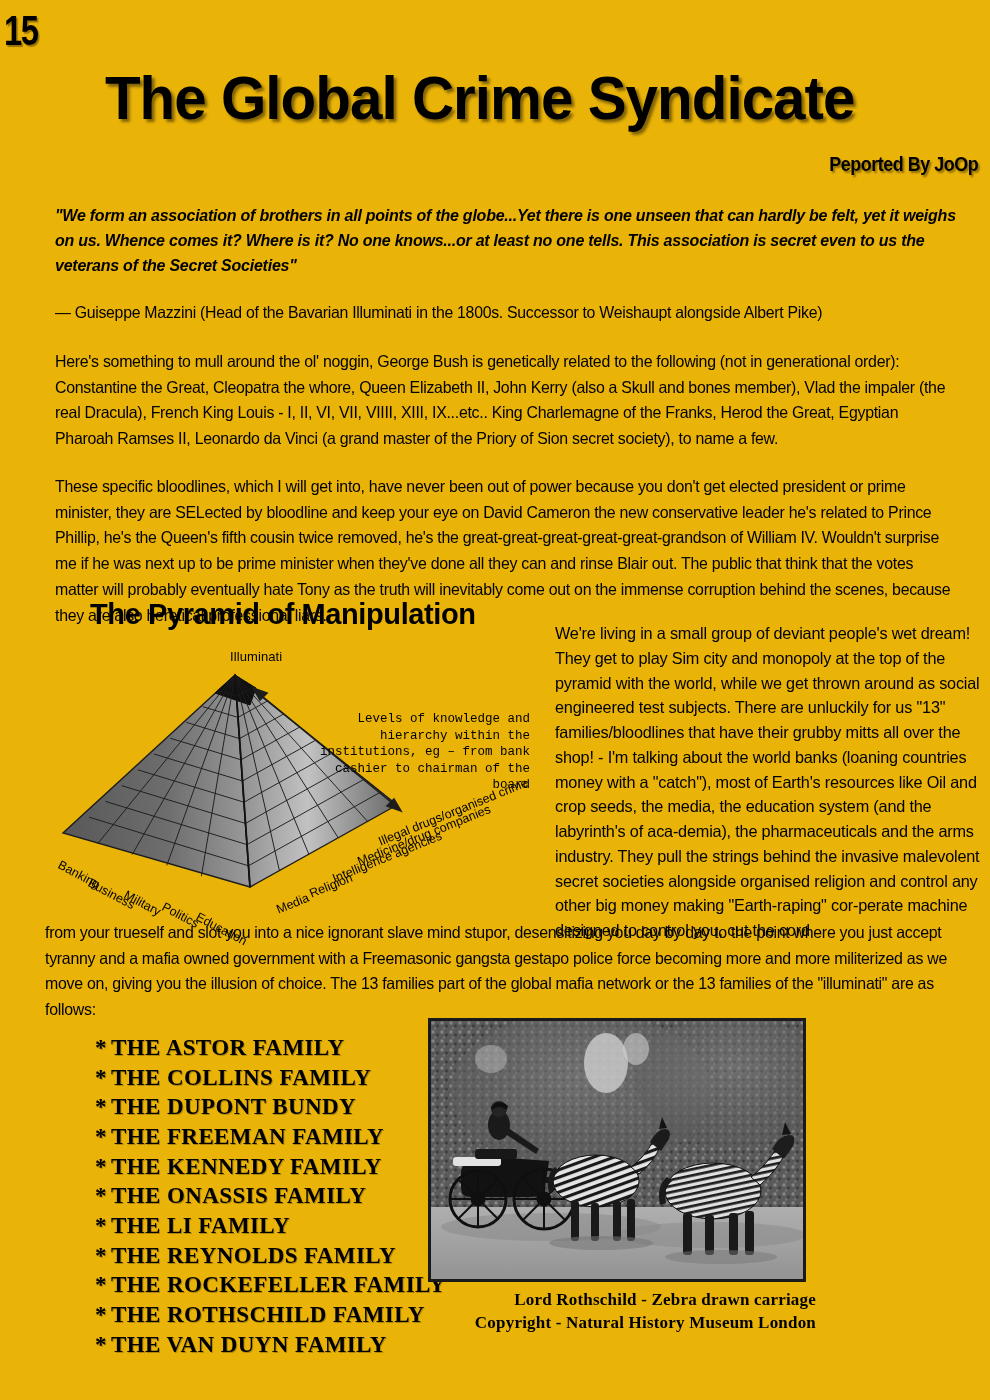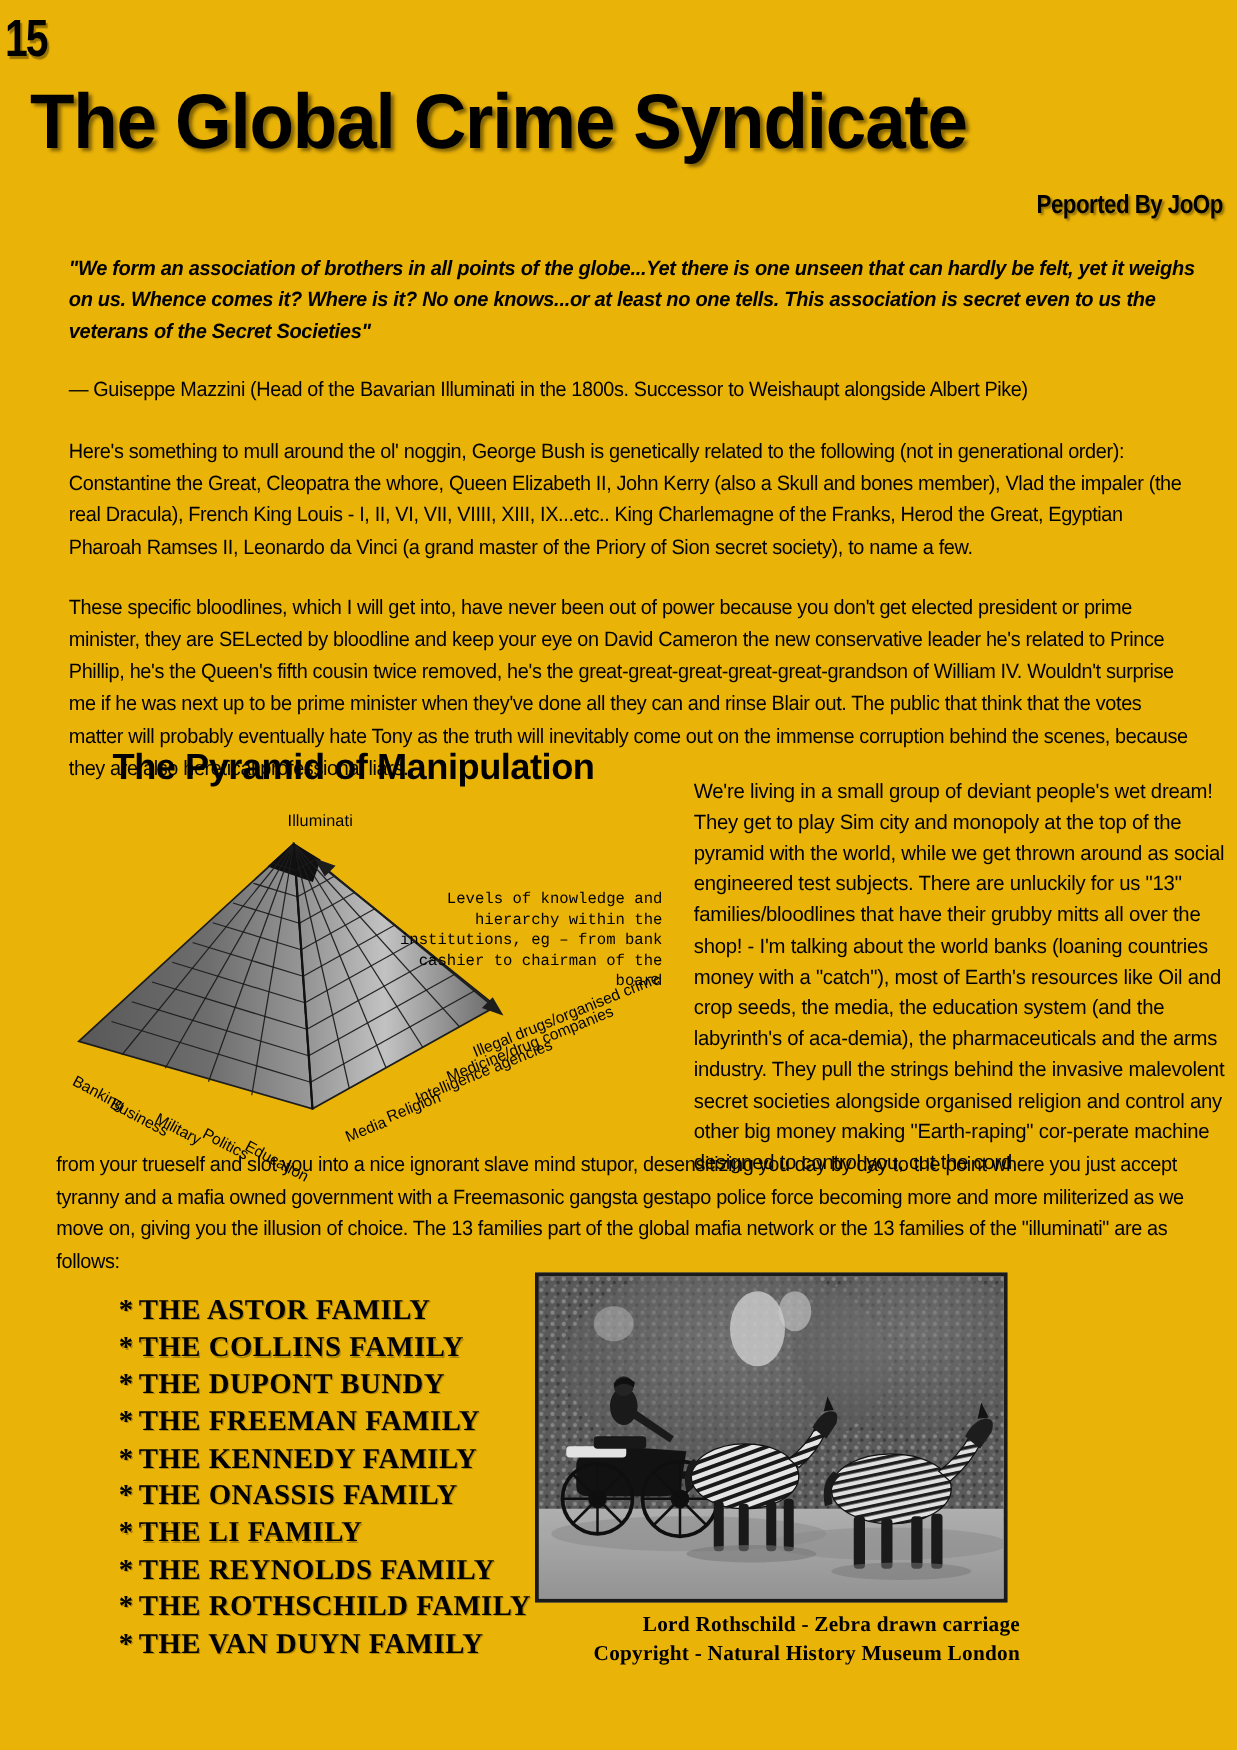--- a/index.html
+++ b/index.html
@@ -35,20 +35,21 @@
     transform-origin: left top;
     text-shadow: 2px 2px 1px rgba(0,0,0,0.35);
   }
 
   
   .masthead {
     position: absolute;
     left: 0;
     top: 66px;
     width: 960px;
+    text-align: center;
   }
   .doc-title {
     display: inline-block;
     font-family: "Liberation Sans", sans-serif;
     font-size: 62px;
     font-weight: bold;
     line-height: 1.02;
     letter-spacing: -1px;
     transform: scaleX(0.94);
     text-shadow: 3px 3px 3px rgba(0,0,0,0.45);
@@ -352,20 +353,21 @@
 
   <ul class="families">
     <li><span class="bullet">*</span><span>THE ASTOR FAMILY</span></li>
     <li><span class="bullet">*</span><span>THE COLLINS FAMILY</span></li>
     <li><span class="bullet">*</span><span>THE DUPONT BUNDY</span></li>
     <li><span class="bullet">*</span><span>THE FREEMAN FAMILY</span></li>
     <li><span class="bullet">*</span><span>THE KENNEDY FAMILY</span></li>
     <li><span class="bullet">*</span><span>THE ONASSIS FAMILY</span></li>
     <li><span class="bullet">*</span><span>THE LI FAMILY</span></li>
     <li><span class="bullet">*</span><span>THE REYNOLDS FAMILY</span></li>
+    <li><span class="bullet">*</span><span>THE ROCKEFELLER FAMILY</span></li>
     <li><span class="bullet">*</span><span>THE ROTHSCHILD FAMILY</span></li>
     <li><span class="bullet">*</span><span>THE VAN DUYN FAMILY</span></li>
   </ul>
 
   <div class="photo-block">
     <div class="photo-frame">
       <svg width="372" height="258" viewBox="0 0 372 258">
         <defs>
           <linearGradient id="skyGrad" x1="0" y1="0" x2="0" y2="1">
             <stop offset="0%" stop-color="#6f6f6f"></stop>

